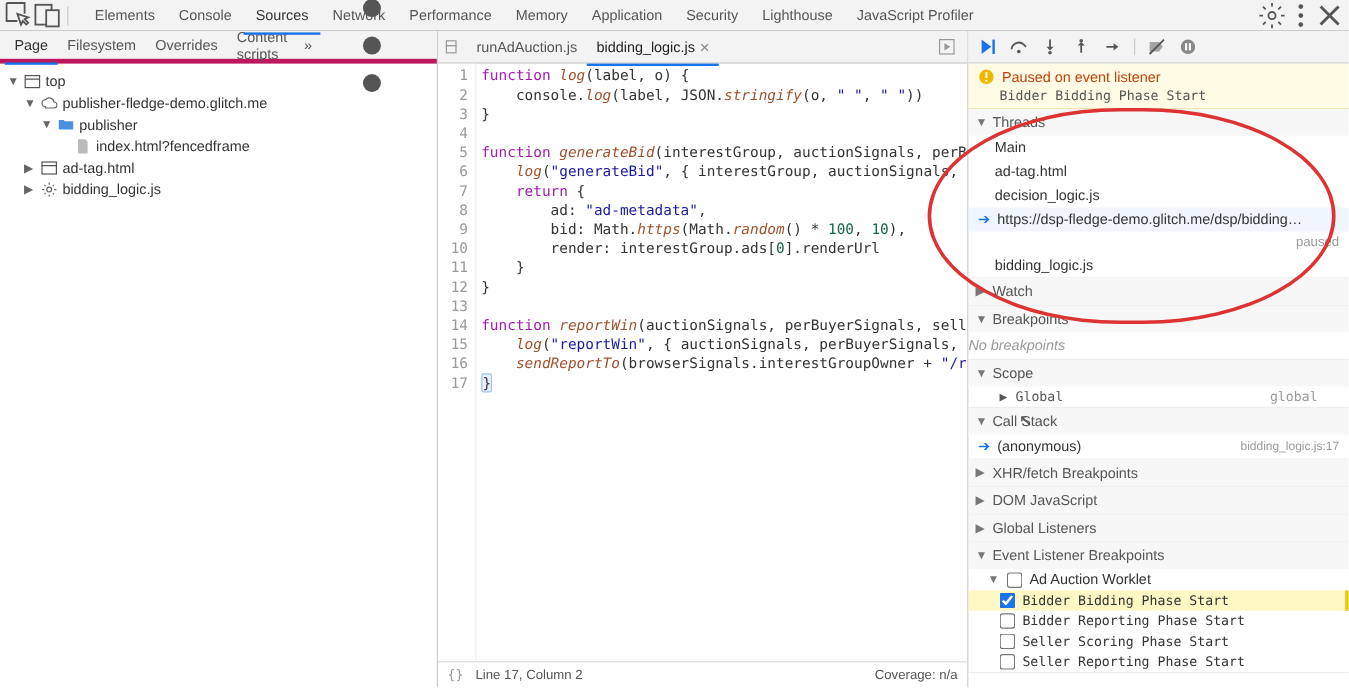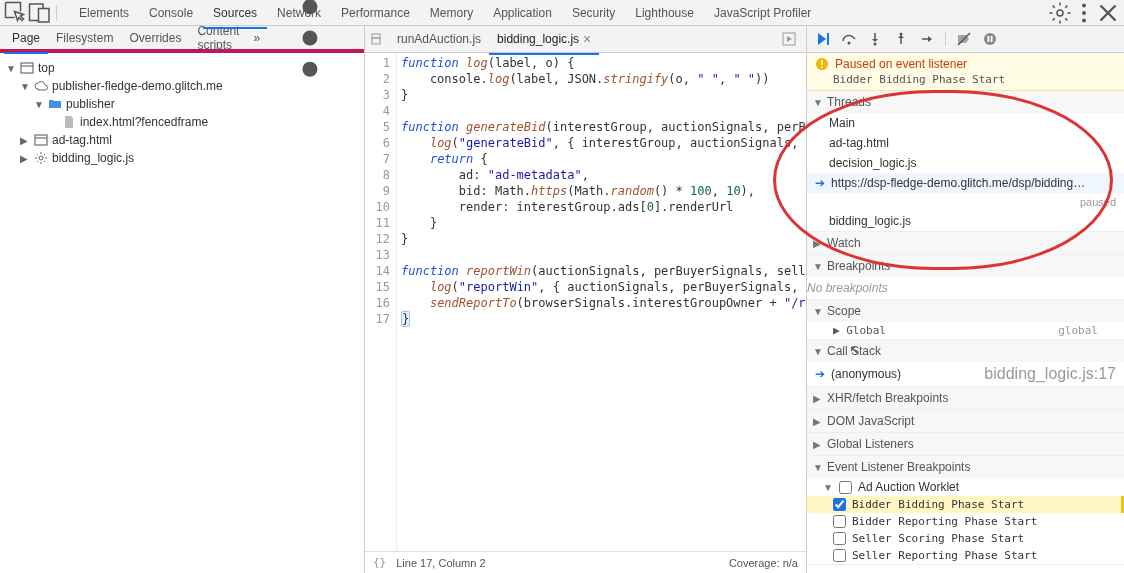--- a/index.html
+++ b/index.html
@@ -31,39 +31,39 @@
 .editor-tabs { display:flex; align-items:center; height:27px; border-bottom:1px solid #ccc; background:#f3f3f3; padding:0 4px; }
 .ed-icon { width: 14px; height:14px; color:#888; margin-right:6px; }
 .ed-tab { display:flex; align-items:center; gap:4px; padding: 3px 8px; cursor:pointer; color:#555; }
 .ed-tab.active { color:#222; position:relative; }
 .ed-tab.active::after { content:""; position:absolute; left:0; right:0; bottom:-5px; height:2px; background:#1a73e8; }
 .ed-tab .close { color:#888; font-size:14px; }
 .editor-tabs .spacer{flex:1;}
 .code-area { display:flex; flex:1; overflow:hidden; font-family: Menlo, Consolas, monospace; font-size:12px; line-height:16px; }
 .gutter { width: 32px; text-align:right; padding:2px 6px; color:#999; background:#fff; border-right:1px solid #eee; }
 .code { padding:2px 4px; white-space:pre; overflow:hidden; flex:1; }
-.code .kw { color:#1d4ed8;font-style:italic; }
+.code .kw { color:#a21caf; }
 .code .fn { color:#a0522d; font-style:italic; }
 .code .str { color:#1a1aa6; }
 .code .num { color:#164; }
 .code .cur { background:#e8f0fe; border:1px solid #a3c4f3; border-radius:2px; }
 .status { height:22px; border-top:1px solid #ddd; display:flex; align-items:center; padding:0 8px; color:#555; font-size:11px; }
 .status .spacer{flex:1;}
 .right-panel { width: 317px; display:flex; flex-direction:column; overflow:auto; }
 .debug-toolbar { display:flex; align-items:center; gap:10px; height:27px; padding:0 8px; border-bottom:1px solid #ccc; background:#f3f3f3; }
 .dbg-btn { width:16px; height:16px; display:inline-flex; align-items:center; justify-content:center; color:#555; cursor:pointer; }
 .pause-banner { background:#fffbe5; padding:4px 8px; border-bottom:1px solid #eee5b0; }
 .pause-banner .title { color:#c2410c; display:flex; align-items:center; gap:6px; font-weight:500; }
 .pause-banner .sub { color:#555; font-family: Menlo, Consolas, monospace; font-size:11px; margin-left:18px; margin-top:2px; }
 .section { border-bottom:1px solid #eee; }
 .section-hdr { display:flex; align-items:center; gap:4px; padding:4px 6px; color:#555; background:#f7f7f7; cursor:pointer; position:relative; }
 .section-hdr .arrow { width:10px; font-size:10px; color:#777; }
 .section-body { padding:0; }
 .list-line { display:flex; align-items:center; gap:4px; padding:3px 8px 3px 22px; font-size:12px; color:#333; cursor:pointer; }
-.list-line .sub-right { margin-left:auto; color:#999; font-size:16px; }
+.list-line .sub-right { margin-left:auto; color:#999; font-size:10px; }
 .muted-center { color:#999; font-style:italic; padding:4px 0; }
 .scope-row { display:flex; padding:2px 26px; color:#555; font-family: Menlo, Consolas, monospace; font-size:11px; }
 .scope-row .val { margin-left:auto; color:#999; }
 .chk-row { display:flex; align-items:center; gap:6px; padding:2px 26px; font-family:Menlo,Consolas,monospace; font-size:11px; }
 .chk-row input { accent-color:#1a73e8; }
 .chk-row.highlight { background:#fff8c5; border-right:3px solid #f1c40f; }
 .evlb-hdr { display:flex; align-items:center; gap:6px; padding:2px 16px; font-size:12px; }
 .marked { position:absolute; border:3px solid #d33; border-radius:160px/90px; pointer-events:none; }
 svg { width: 100%; height: 100%; }
 .btn svg, .icon-btn svg, .dbg-btn svg, .ed-icon svg, .tree-icon svg { display:block; }

